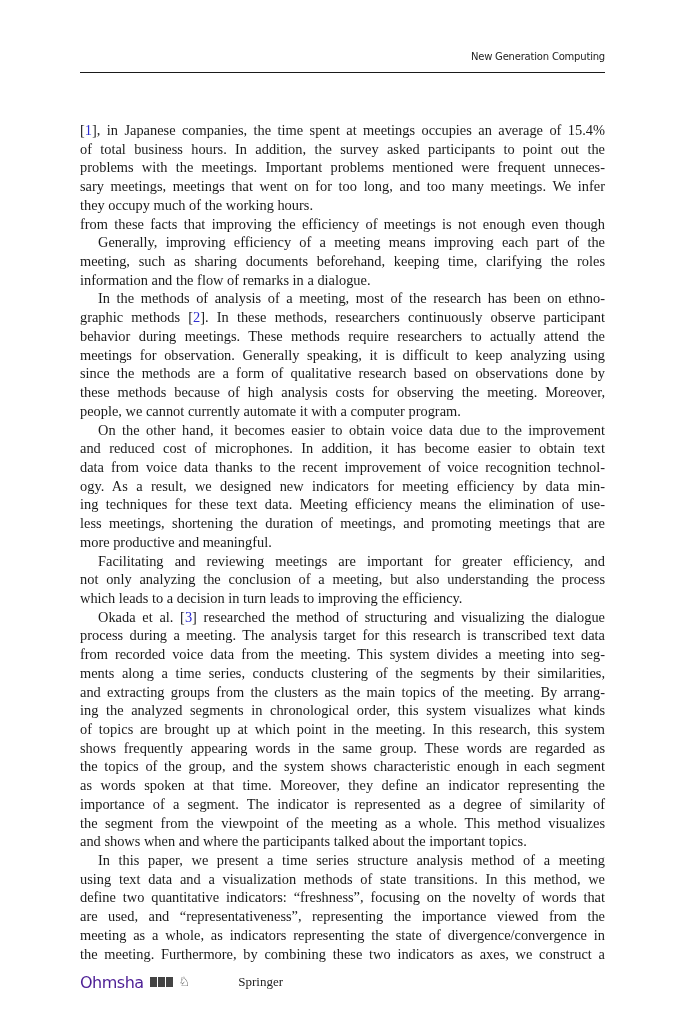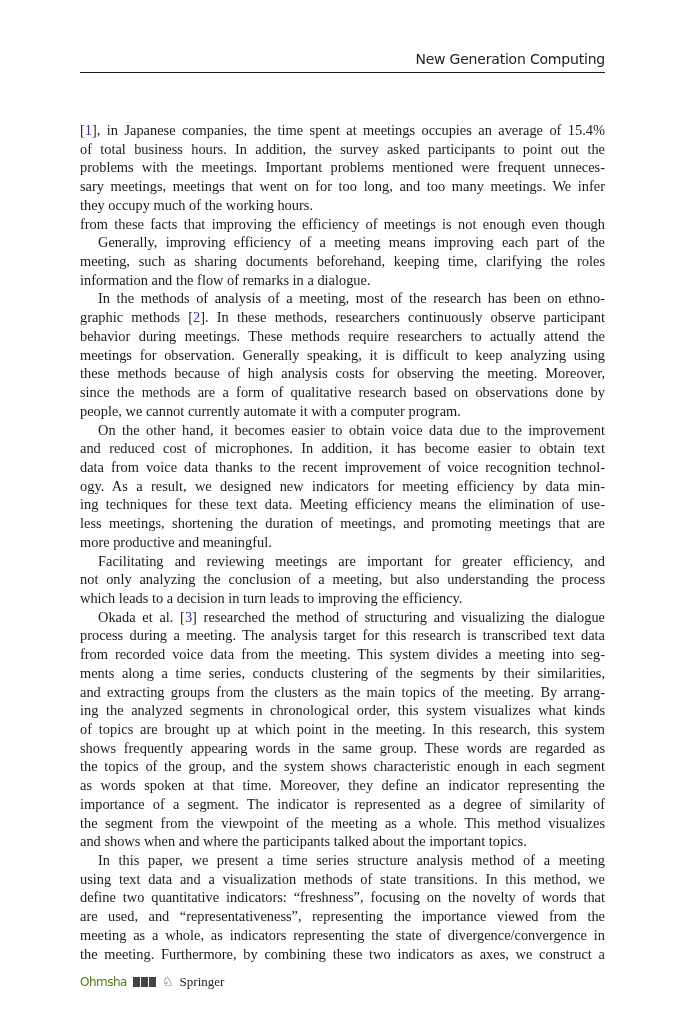--- a/index.html
+++ b/index.html
@@ -3,42 +3,42 @@
 <meta charset="utf-8">
 <style>
   html, body { margin: 0; padding: 0; background: #ffffff; }
   body { width: 683px; height: 1036px; position: relative; overflow: hidden; }
   .header {
     position: absolute; left: 80px; top: 50px; width: 525px; height: 22px;
     border-bottom: 1.4px solid #1a1a1a;
   }
   .journal-name {
     position: absolute; right: 0; top: 1px;
-    font-family: "DejaVu Sans", sans-serif; font-size: 14px; color: #222;
+    font-family: "DejaVu Sans", sans-serif; font-size: 10px; color: #222;
     letter-spacing: -0.2px;
   }
   .body-text {
     position: absolute; left: 80px; top: 89px; width: 525px;
     font-family: "Liberation Serif", serif; font-size: 14.4px; color: #1a1a1a; margin-top: 32px;
   }
   .line {
     display: block; height: 18.72px; line-height: 18.72px; white-space: nowrap;
     text-align: justify; text-align-last: justify;
   }
   .line.last { text-align-last: left; }
   .line.indent { padding-left: 18px; }
   .cite { color: #2c2ccf; text-decoration: none; }
   .footer {
     position: absolute; left: 80px; top: 972px; height: 20px;
     display: flex; align-items: center; gap: 6px;
   }
-  .ohmsha { font-family: "DejaVu Sans", sans-serif; font-size: 12px; color: #4d7c0f; letter-spacing: -0.5px; }
+  .ohmsha { font-family: "DejaVu Sans", sans-serif; font-size: 16px; color: #4c1d95; letter-spacing: -0.5px; }
   .ohm-logo { display: inline-flex; gap: 1px; }
   .ohm-logo span { display: inline-block; width: 7px; height: 10px; background: #444; }
-  .springer { font-family: "Liberation Serif", serif; font-size: 13px; color: #222; }
+  .springer { font-family: "Liberation Serif", serif; font-size: 13px; color: #222; margin-left: 42px; }
   .springer-horse { font-size: 13px; color: #222; }
 </style>
 </head>
 <body>
 
 <div class="header">
   <span class="journal-name">New Generation Computing</span>
 </div>
 
 <div class="body-text" id="body-text">
@@ -48,22 +48,22 @@
     <span class="line"><span>sary meetings, meetings that went on for too long, and too many meetings. We infer</span></span>
     <span class="line last"><span>they occupy much of the working hours.</span></span>
     <span class="line"><span>from these facts that improving the efficiency of meetings is not enough even though</span></span>
     <span class="line indent"><span>Generally, improving efficiency of a meeting means improving each part of the</span></span>
     <span class="line"><span>meeting, such as sharing documents beforehand, keeping time, clarifying the roles</span></span>
     <span class="line last"><span>information and the flow of remarks in a dialogue.</span></span>
     <span class="line indent"><span>In the methods of analysis of a meeting, most of the research has been on ethno-</span></span>
     <span class="line"><span>graphic methods </span>[<a class="cite">2</a>]<span>. In these methods, researchers continuously observe participant</span></span>
     <span class="line"><span>behavior during meetings. These methods require researchers to actually attend the</span></span>
     <span class="line"><span>meetings for observation. Generally speaking, it is difficult to keep analyzing using</span></span>
+    <span class="line"><span>since the methods are a form of qualitative research based on observations done by</span></span>
     <span class="line"><span>these methods because of high analysis costs for observing the meeting. Moreover,</span></span>
-    <span class="line"><span>since the methods are a form of qualitative research based on observations done by</span></span>
     <span class="line last"><span>people, we cannot currently automate it with a computer program.</span></span>
     <span class="line indent"><span>On the other hand, it becomes easier to obtain voice data due to the improvement</span></span>
     <span class="line"><span>and reduced cost of microphones. In addition, it has become easier to obtain text</span></span>
     <span class="line"><span>data from voice data thanks to the recent improvement of voice recognition technol-</span></span>
     <span class="line"><span>ogy. As a result, we designed new indicators for meeting efficiency by data min-</span></span>
     <span class="line"><span>ing techniques for these text data. Meeting efficiency means the elimination of use-</span></span>
     <span class="line"><span>less meetings, shortening the duration of meetings, and promoting meetings that are</span></span>
     <span class="line last"><span>more productive and meaningful.</span></span>
     <span class="line indent"><span>Facilitating and reviewing meetings are important for greater efficiency, and</span></span>
     <span class="line"><span>not only analyzing the conclusion of a meeting, but also understanding the process</span></span>

